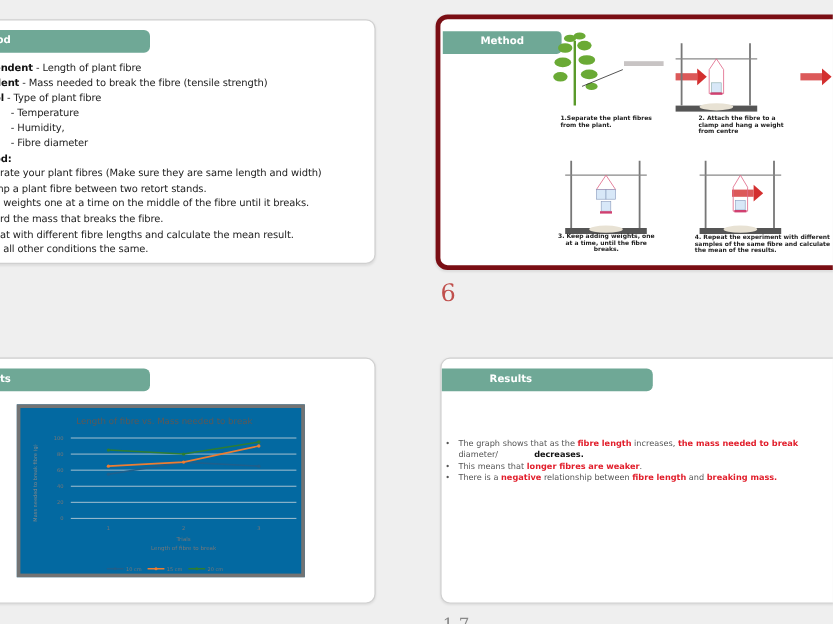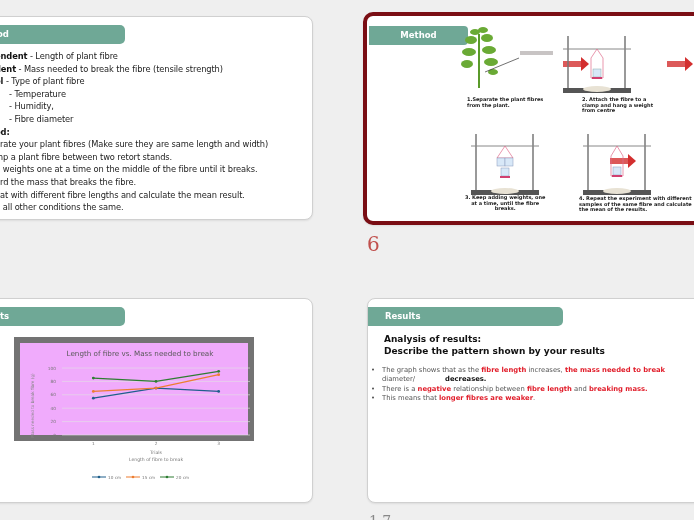--- a/index.html
+++ b/index.html
@@ -22,25 +22,25 @@
   #card2 { left: 363px; top: 12px; width: 345px; height: 213px; }
   #card2 .pill { left: 2px; top: 10px; width: 99px; text-align: center; border-radius: 0 4px 4px 0; }
   .diagram { position: absolute; left: 88px; top: 0; width: 260px; height: 205px; }
   .cap { position: absolute; font-size: 5px; line-height: 5.6px; color: #222; font-weight: bold; white-space: nowrap; }
   .slide-num { position: absolute; left: 367px; top: 232px; font-family: "DejaVu Serif", serif; font-size: 20px; color: #c0504d; }
   .slide-num-bottom { position: absolute; left: 369px; top: 513px; font-family: "DejaVu Serif", serif; font-size: 14px; color: #888; }
 
   
   #card3 { left: -10px; top: 298px; width: 323px; height: 205px; }
   #card3 .pill { left: 0; top: 8px; width: 134px; padding-left: 6px; }
-  .chartbox { position: absolute; left: 23px; top: 38px; width: 240px; height: 104px; border: 6px solid #737373; background: #f0abfc; }
+  .chartbox { position: absolute; left: 23px; top: 38px; width: 240px; height: 144px; border: 3px solid #737373; background: #0369a1; }
 
   
   #card4 { left: 367px; top: 298px; width: 340px; height: 205px; }
-  #card4 .pill { left: 0; top: 8px; width: 195px; padding-left: 17px; }
+  #card4 .pill { left: 0; top: 8px; width: 176px; padding-left: 40px; }
   .an-title { position: absolute; left: 16px; top: 34px; font-size: 9px; font-weight: bold; line-height: 12px; color: #111; white-space: nowrap; }
   .bullets { position: absolute; left: 3px; top: 67px; font-size: 6.8px; line-height: 9.4px; color: #555; list-style: none; white-space: nowrap; }
   .bullets li { position: relative; padding-left: 11px; }
   .bullets li::before { content: "\2022"; position: absolute; left: 0; color: #555; }
   .red { color: #e11d2a; font-weight: bold; }
   .blk { color: #111; font-weight: bold; padding-left: 30px; }
 </style>
 <style>.bullets li.cont::before{content:"";}</style></head>
 <body>
 
@@ -193,26 +193,22 @@
           <text x="122" y="135.6" font-size="4.2" fill="#777" font-family="DejaVu Sans, sans-serif">15 cm</text>
           <line x1="140" x2="154" y1="134" y2="134" stroke="#2e7d32" stroke-width="1.2"></line>
           <circle cx="147" cy="134" r="1.3" fill="#2e7d32"></circle>
           <text x="156" y="135.6" font-size="4.2" fill="#777" font-family="DejaVu Sans, sans-serif">20 cm</text>
         </svg>
     </div>
   </div>
 
   <div class="card" id="card4">
     <div class="pill">Results</div>
-    <div class="an-title">
-      <div>Analysis of results:</div>
-      <div>Describe the pattern shown by your results</div>
-    </div>
     <ul class="bullets" id="bullets">
         <li><span>The graph shows that as the </span><span class="red">fibre length</span><span> increases, </span><span class="red">the mass needed to break</span></li>
         <li class="cont" style="list-style: none;"><span>diameter/</span><span class="blk">decreases.</span></li>
+        <li><span>This means that </span><span class="red">longer fibres are weaker</span><span>.</span></li>
         <li><span>There is a </span><span class="red">negative</span><span> relationship between </span><span class="red">fibre length</span><span> and </span><span class="red">breaking mass.</span></li>
-        <li><span>This means that </span><span class="red">longer fibres are weaker</span><span>.</span></li>
       </ul>
   </div>
   <div class="slide-num-bottom">1 7</div>
 
 </div>
 
 </body></html>

